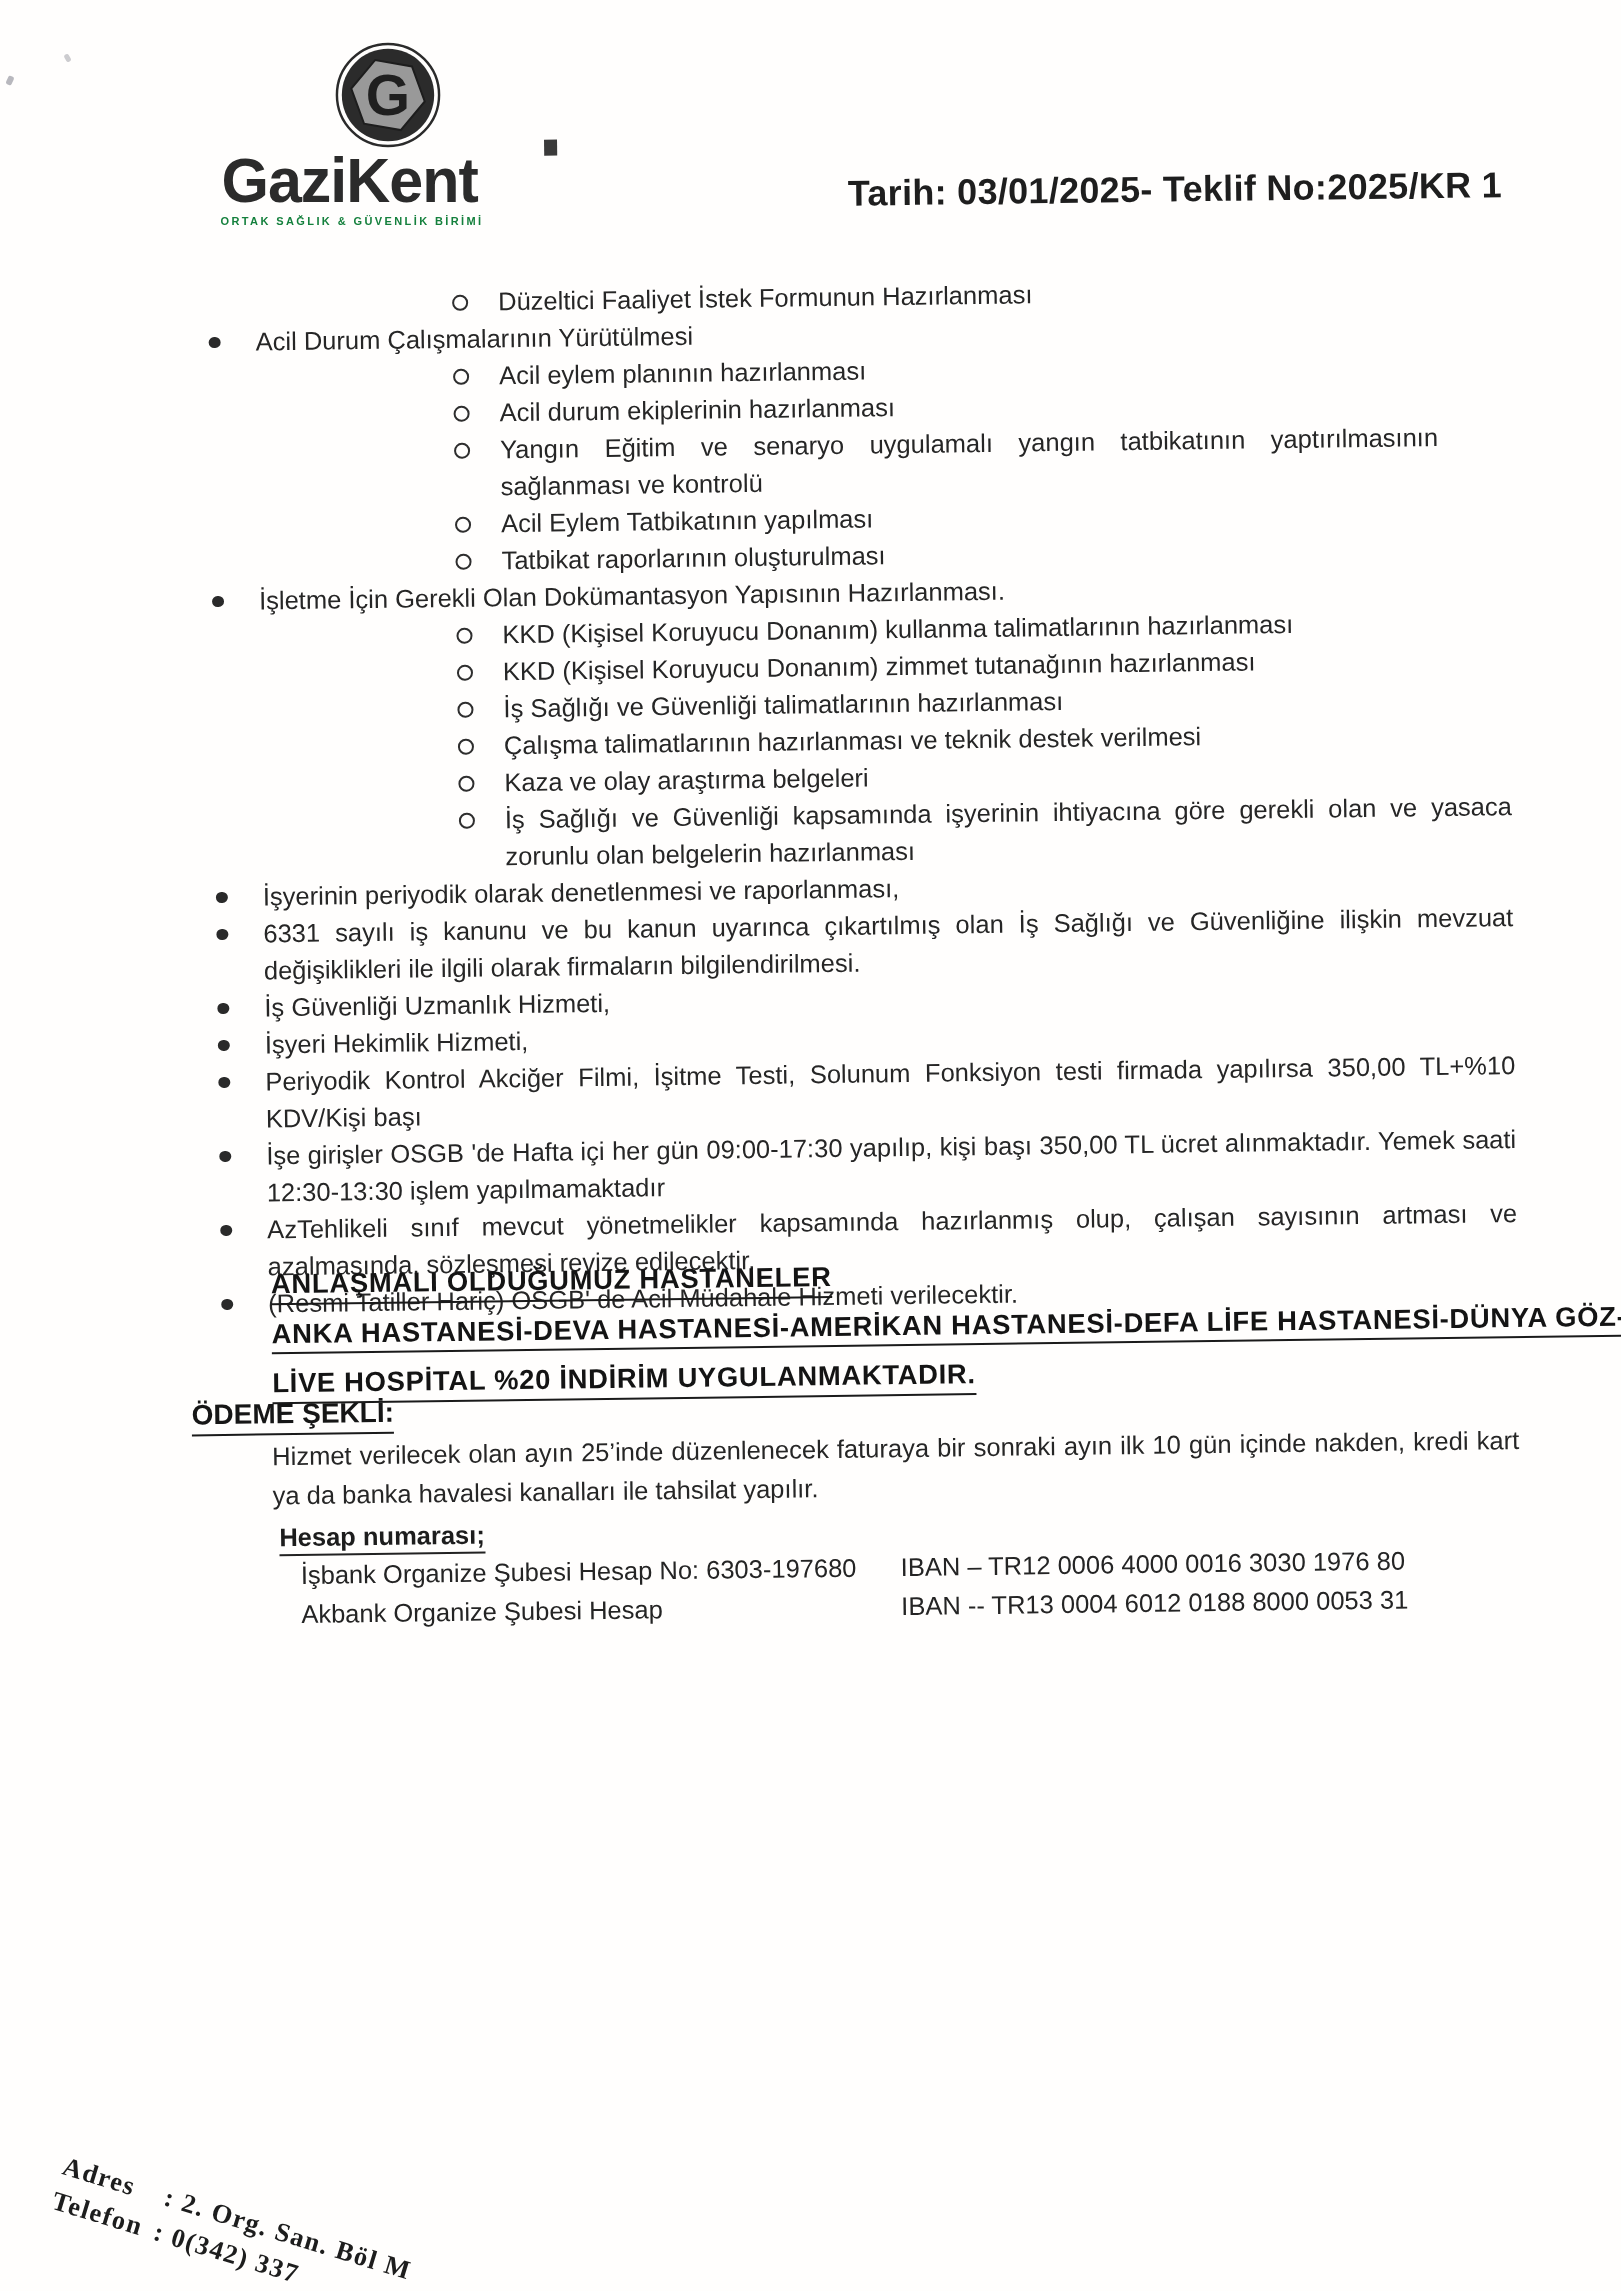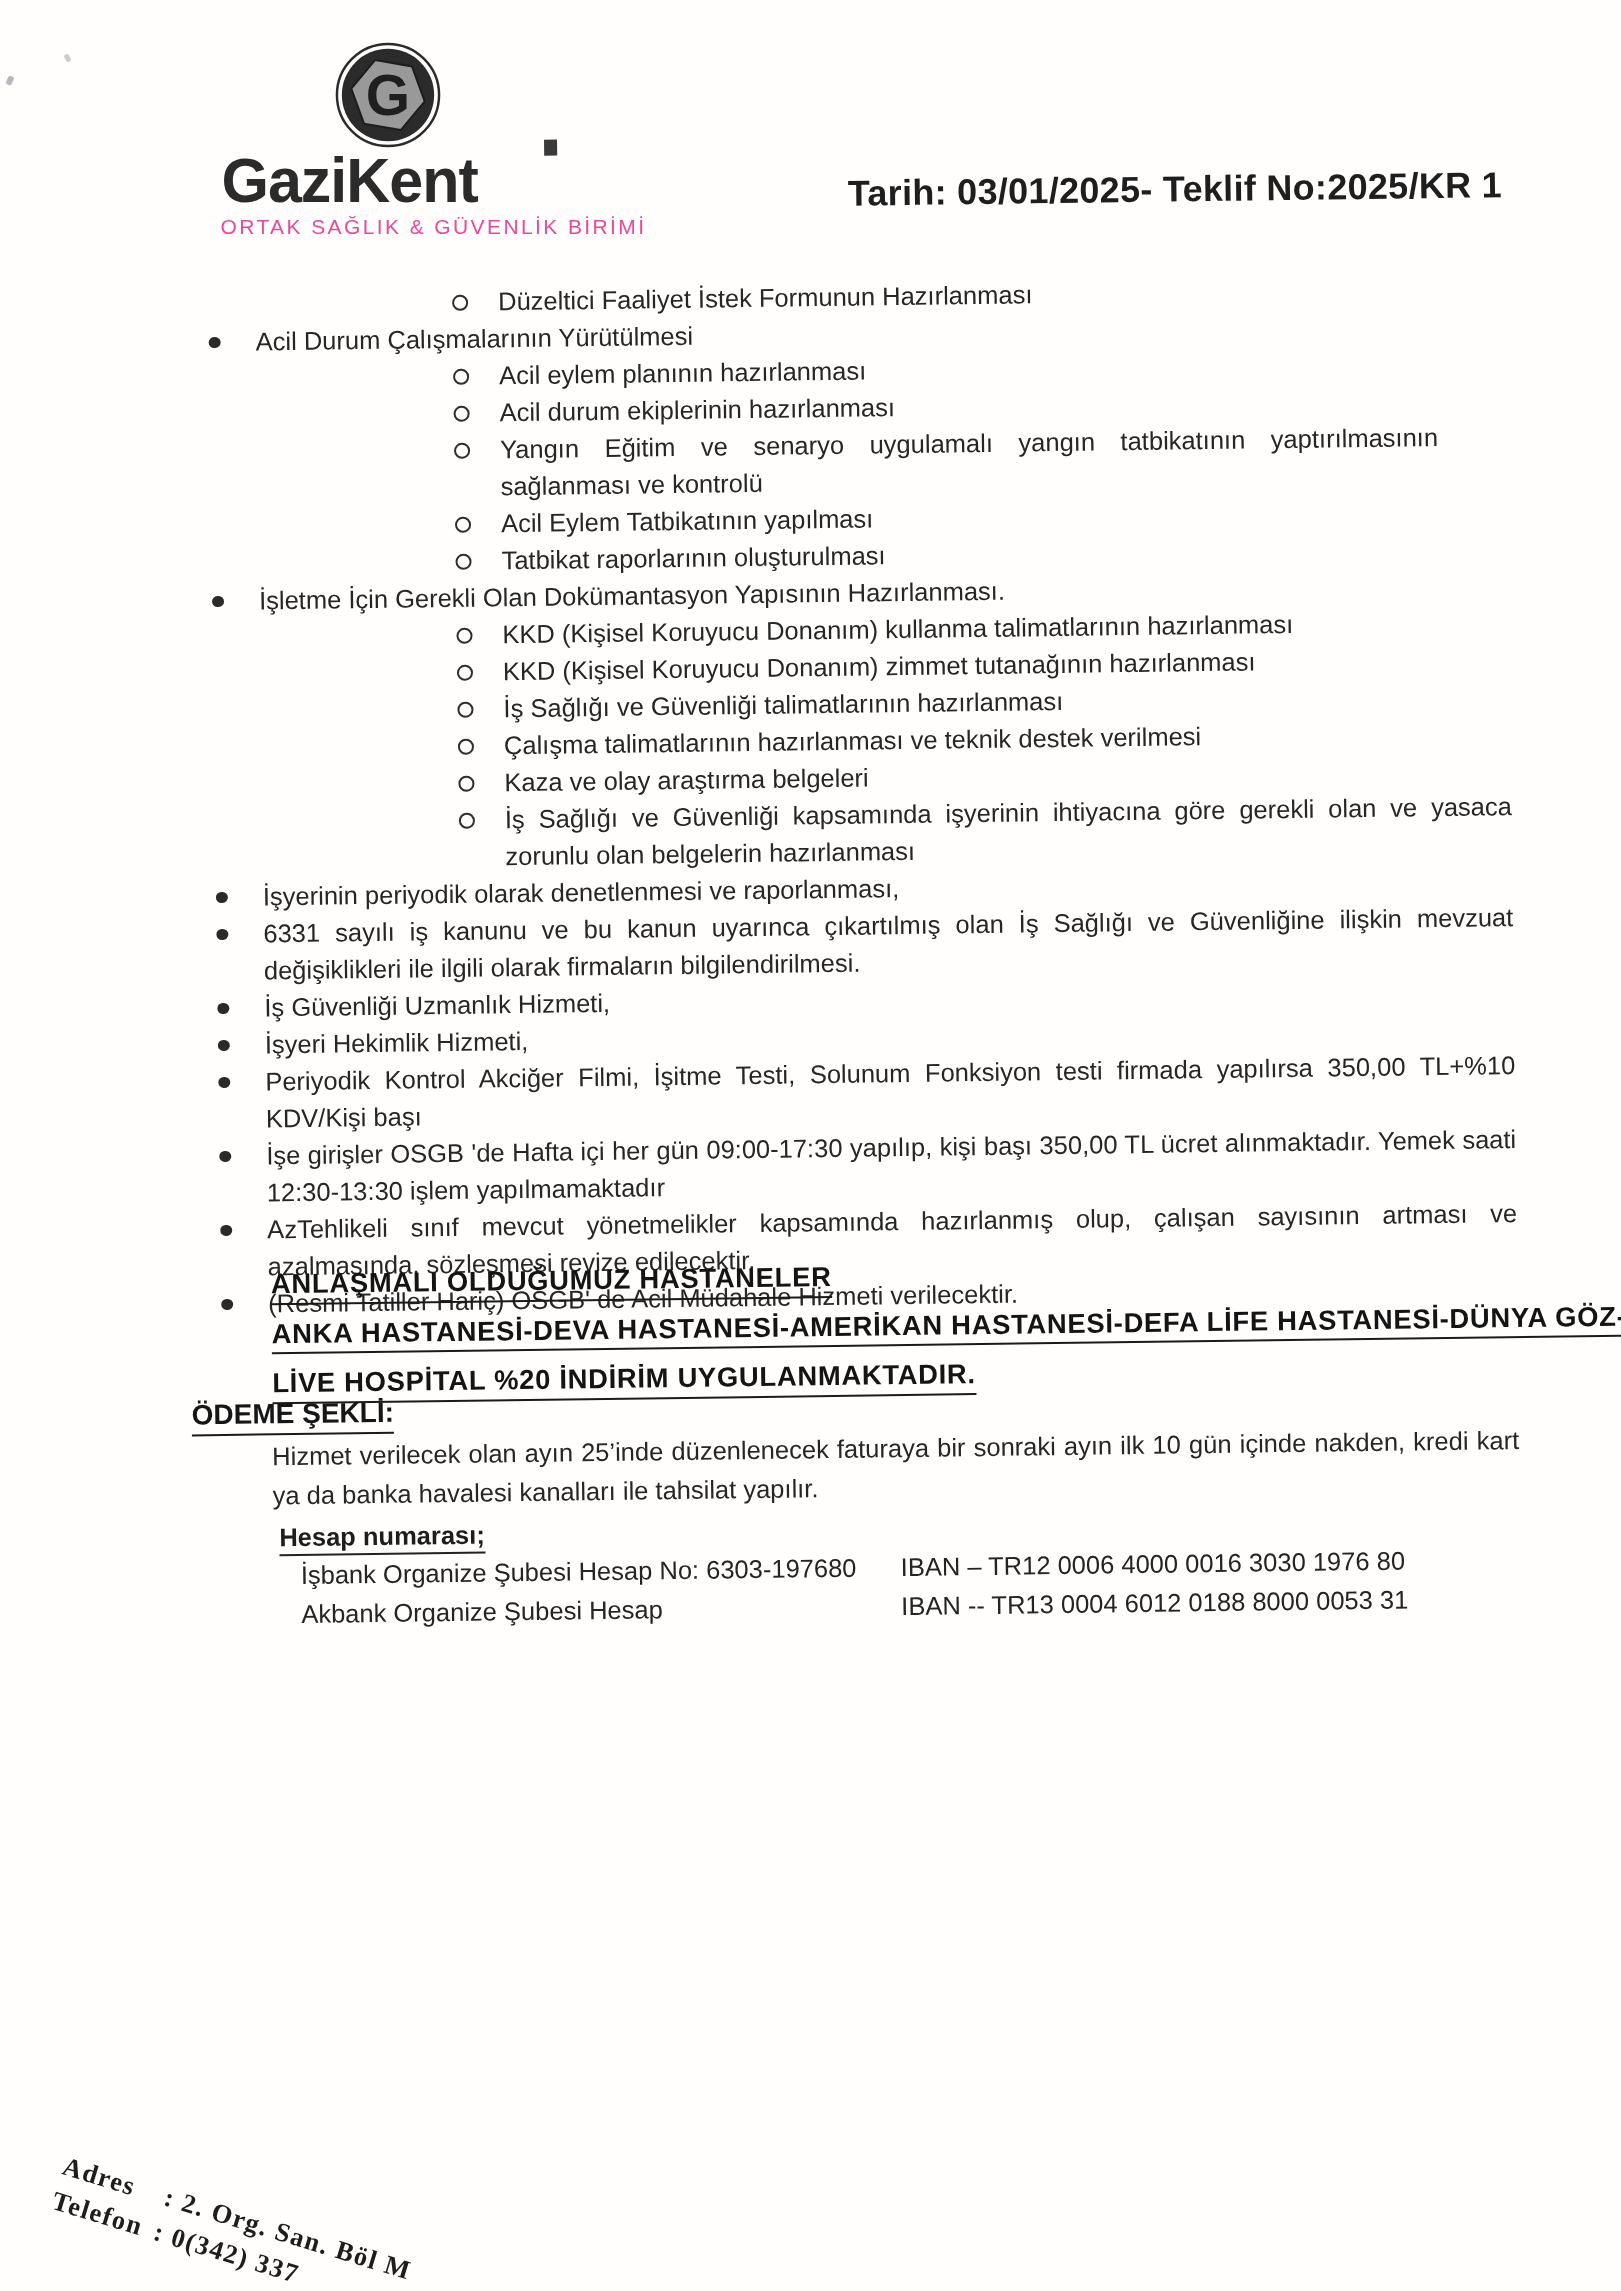--- a/index.html
+++ b/index.html
@@ -13,21 +13,21 @@
   .skew-wrap { position:absolute; left:0; top:0; width:1621px; height:2292px;
     transform:rotate(-0.75deg); transform-origin:137px 294px; }
 
   
   .logo-block { position:absolute; left:196px; top:39px; width:412px; }
   .logo-mark  { position:absolute; left:137px; top:2px; }
   .brand-word { position:absolute; left:25.5px; top:106px; white-space:nowrap;
     font-size:61px; font-weight:bold; letter-spacing:-1px; color:#2b2b2b;
     transform:scaleY(1.04); }
   .brand-tag  { position:absolute; left:24.5px; top:176px; white-space:nowrap;
-    font-size:21px; font-weight:normal; letter-spacing:2.4px; color:#ec4899; }
+    font-size:11px; font-weight:bold; letter-spacing:2.4px; color:#15803d; }
 
   
   .date-line { position:absolute; left:849px; top:182px; white-space:nowrap;
     font-size:36px; font-weight:bold; letter-spacing:0.3px; color:#1e1e1e; }
 
   
   .list-block { position:absolute; left:167px; top:288px; width:1338px;
     font-size:25.5px; line-height:37px; color:#262626; }
   .li { position:relative; }
   .l1 { padding-left:88px; }

